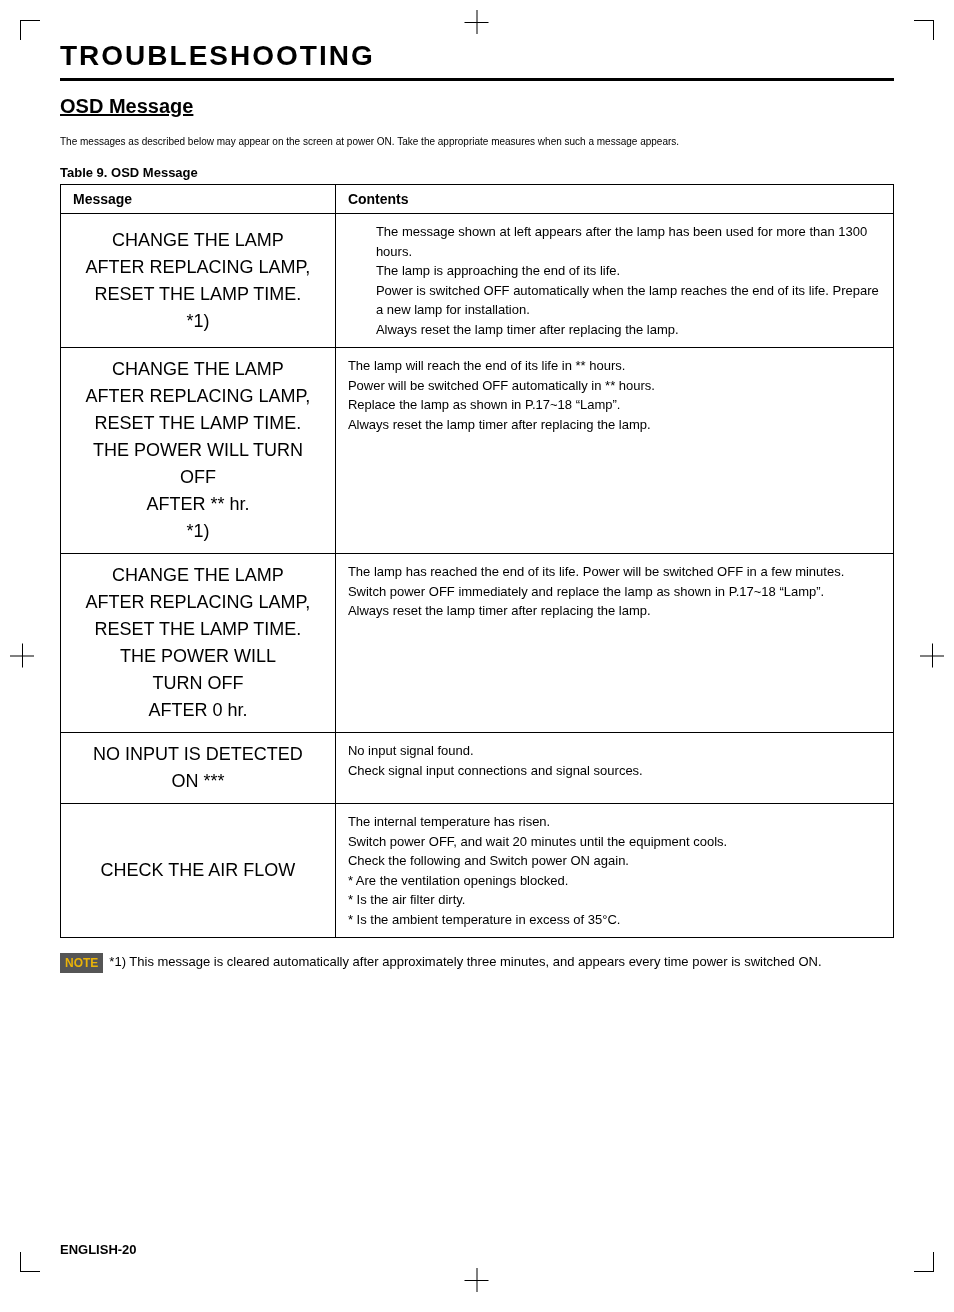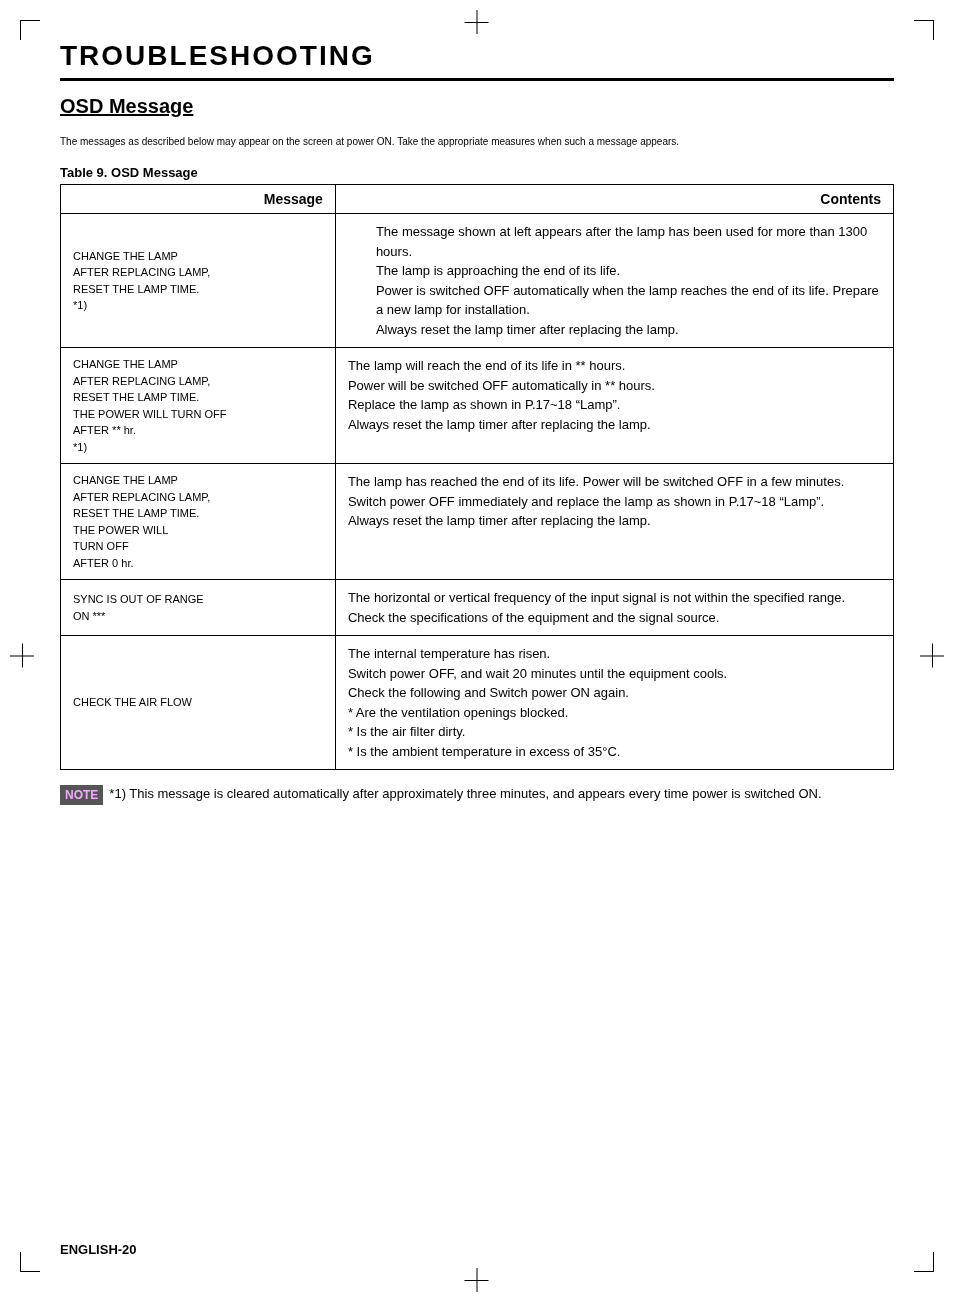--- a/index.html
+++ b/index.html
@@ -167,53 +167,54 @@
     
     .osd-table {
       width: 100%;
       border-collapse: collapse;
       border: 1.5px solid #000;
       margin-bottom: 14px;
     }
     .osd-table th {
       border: 1.5px solid #000;
       padding: 6px 12px;
-      text-align: right;
+      text-align: left;
       font-size: 14px;
       font-weight: bold;
       background: #fff;
     }
     .osd-table td {
       border: 1.5px solid #000;
       padding: 8px 12px;
       vertical-align: top;
       font-size: 13px;
       line-height: 1.5;
     }
     .osd-table td.msg-col {
+      text-align: center;
       vertical-align: middle;
       width: 33%;
-      font-size: 11px;
+      font-size: 18px;
     }
     .osd-table td.content-col {
       width: 67%;
     }
 
     
     .note-box {
       display: flex;
       align-items: flex-start;
       gap: 6px;
       margin-bottom: 10px;
       font-size: 13px;
       line-height: 1.5;
     }
     .note-label {
       background: #555;
-      color: #f0abfc;
+      color: #eab308;
       font-weight: bold;
       font-size: 12px;
       padding: 1px 5px;
       white-space: nowrap;
       margin-top: 1px;
     }
 
     
     .page-footer {
       position: absolute;
@@ -280,24 +281,24 @@
 AFTER REPLACING LAMP,
 RESET THE LAMP TIME.
 THE POWER WILL
 TURN OFF
 AFTER 0 hr.</td>
         <td class="content-col" style="white-space: pre-line;">The lamp has reached the end of its life. Power will be switched OFF in a few minutes.
 Switch power OFF immediately and replace the lamp as shown in P.17~18 “Lamp”.
 Always reset the lamp timer after replacing the lamp.</td>
       </tr>
       <tr>
-        <td class="msg-col" style="white-space: pre-line;">SYNC IS OUT OF RANGE
+        <td class="msg-col" style="white-space: pre-line;">NO INPUT IS DETECTED
 ON ***</td>
-        <td class="content-col" style="white-space: pre-line;">The horizontal or vertical frequency of the input signal is not within the specified range.
-Check the specifications of the equipment and the signal source.</td>
+        <td class="content-col" style="white-space: pre-line;">No input signal found.
+Check signal input connections and signal sources.</td>
       </tr>
       <tr>
         <td class="msg-col" style="white-space: pre-line;">CHECK THE AIR FLOW</td>
         <td class="content-col" style="white-space: pre-line;">The internal temperature has risen.
 Switch power OFF, and wait 20 minutes until the equipment cools.
 Check the following and Switch power ON again.
 * Are the ventilation openings blocked.
 * Is the air filter dirty.
 * Is the ambient temperature in excess of 35°C.</td>
       </tr>

